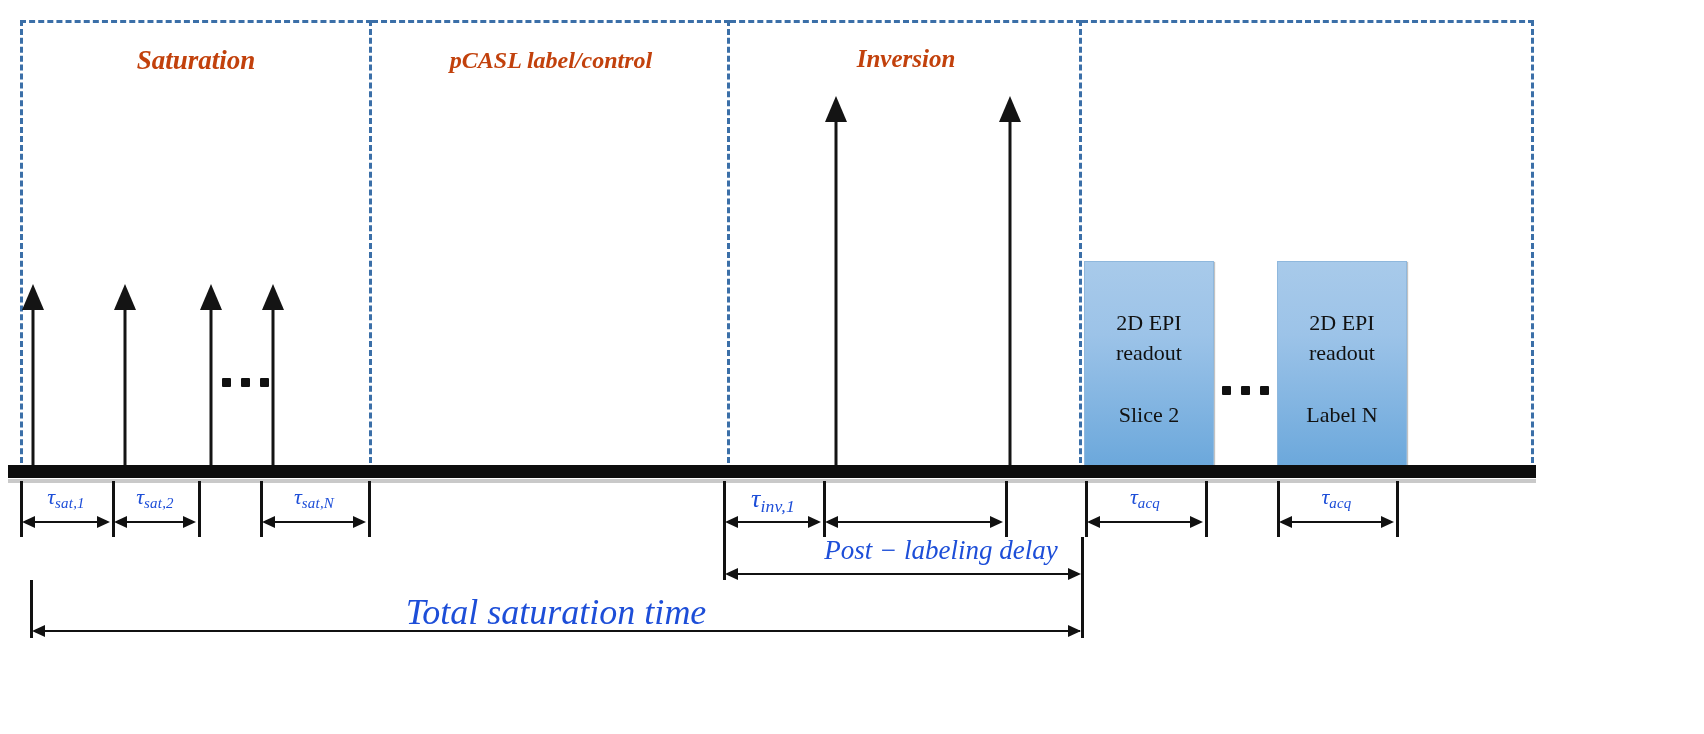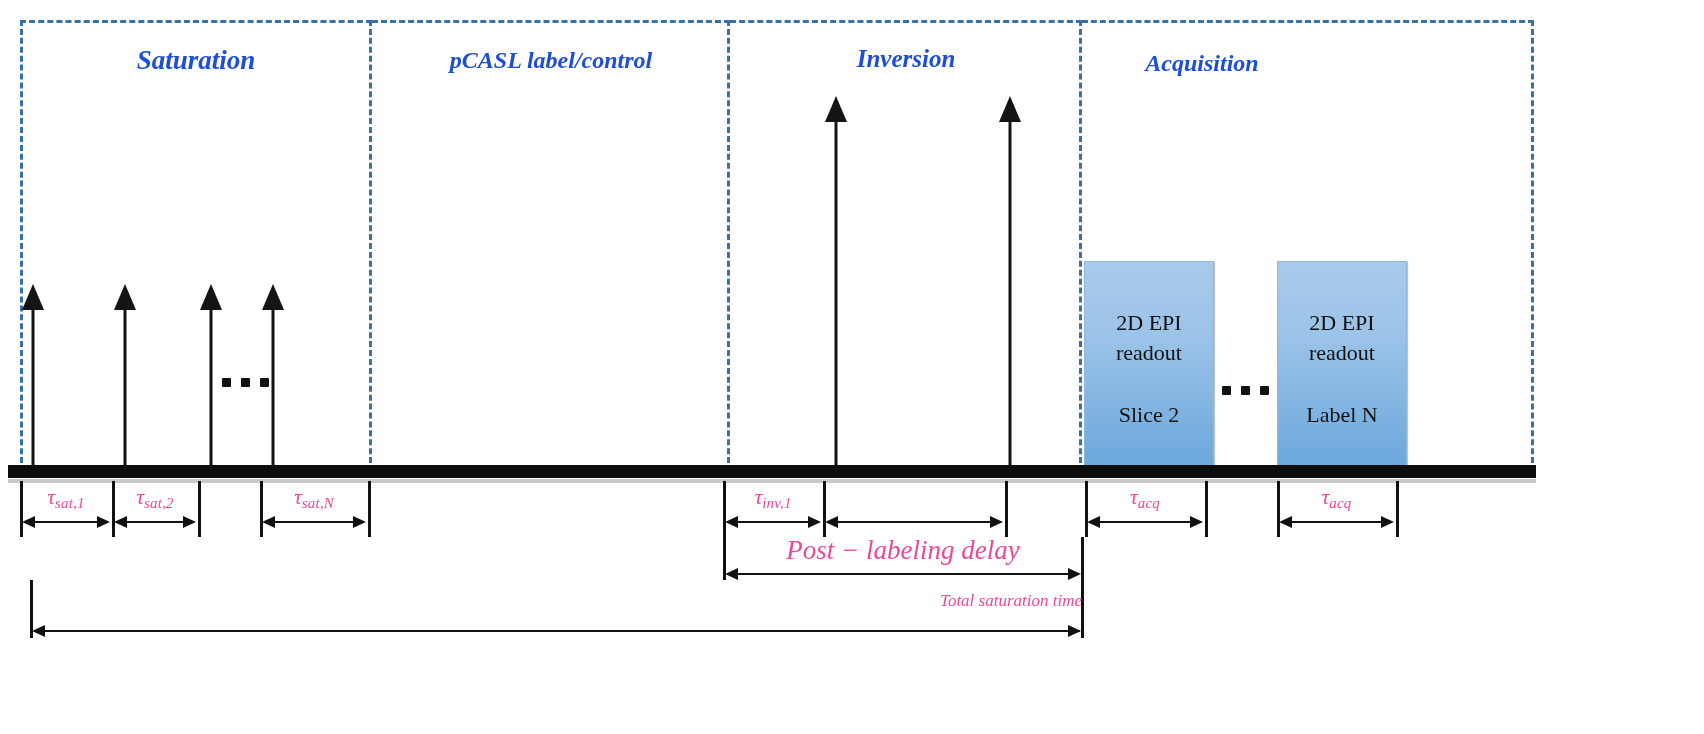--- a/index.html
+++ b/index.html
@@ -9,21 +9,21 @@
   #stage{position:absolute;left:0;top:0;width:1704px;height:734px;}
 
   
   .section-box{position:absolute;box-sizing:border-box;
       border:3px dashed #3b6fa8;}
   .section-box.nol{border-left:none;}
   .section-box.nob{border-bottom:none;}
 
   .section-title{position:absolute;text-align:center;
       font-family:"Liberation Serif",serif;
-      font-style:italic;font-weight:600;color:#1d4ed8;
+      font-style:italic;font-weight:600;color:#c2410c;
       white-space:nowrap;}
 
   
   .baseline{position:absolute;background:#0d0d0d;}
   .baseline-shadow{position:absolute;background:#c9c9c9;}
 
   
   .rf{position:absolute;}
   .rf .shaft{position:absolute;left:50%;transform:translateX(-50%);
       width:3px;background:#141414;bottom:0;}
@@ -48,40 +48,39 @@
   
   .tick{position:absolute;width:3px;background:#111;}
   .mline{position:absolute;height:2px;background:#111;}
   .mhead{position:absolute;width:0;height:0;}
   .mhead.l{border-top:6px solid transparent;border-bottom:6px solid transparent;
            border-right:13px solid #111;}
   .mhead.r{border-top:6px solid transparent;border-bottom:6px solid transparent;
            border-left:13px solid #111;}
 
   .mlabel{position:absolute;text-align:center;white-space:nowrap;
-      font-family:"Liberation Serif",serif;color:#ec4899;}
+      font-family:"Liberation Serif",serif;color:#1d4ed8;}
   .mlabel.tau{font-style:italic;}
   .mlabel .sub{font-size:.68em;vertical-align:-0.28em;font-style:italic;
       letter-spacing:.2px;}
   .mlabel.phrase{font-style:italic;font-weight:500;}
 </style>
 </head>
 <body>
 
 <div id="stage">
 
   <div class="section-box nob" style="left:20px;top:20px;width:352px;height:452px;"></div>
   <div class="section-box nob nol" style="left:372px;top:20px;width:358px;height:452px;"></div>
   <div class="section-box nob nol" style="left:730px;top:20px;width:352px;height:452px;"></div>
   <div class="section-box nob nol" style="left:1082px;top:20px;width:452px;height:452px;"></div>
 
   <div class="section-title" style="left:20px;top:45px;width:352px;font-size:27px;">Saturation</div>
   <div class="section-title" style="left:372px;top:47px;width:358px;font-size:24px;">pCASL label/control</div>
   <div class="section-title" style="left:730px;top:45px;width:352px;font-size:25px;">Inversion</div>
-  <div class="section-title" style="left:1082px;top:50px;width:240px;font-size:24px;">Acquisition</div>
 
   <div class="rf" style="left:20px;top:284px;width:26px;height:186px;">
     <div class="head"></div>
     <div class="shaft" style="height:168px;"></div>
   </div>
   <div class="rf" style="left:112px;top:284px;width:26px;height:186px;">
     <div class="head"></div>
     <div class="shaft" style="height:168px;"></div>
   </div>
   <div class="rf" style="left:198px;top:284px;width:26px;height:186px;">
@@ -159,21 +158,21 @@
   <div class="mhead l" style="left:114px;top:516px;"></div>
   <div class="mhead r" style="left:183px;top:516px;"></div>
 
   <div class="mlabel tau" style="left:260px;top:484px;width:108px;font-size:22px;">
     <span>τ</span><span class="sub">sat,N</span>
   </div>
   <div class="mline" style="left:264px;top:521px;width:100px;"></div>
   <div class="mhead l" style="left:262px;top:516px;"></div>
   <div class="mhead r" style="left:353px;top:516px;"></div>
 
-  <div class="mlabel tau" style="left:723px;top:484px;width:100px;font-size:22px;text-align:center;">
+  <div class="mlabel tau" style="left:723px;top:484px;width:100px;font-size:26px;text-align:center;">
     <span>τ</span><span class="sub">inv,1</span>
   </div>
   <div class="mline" style="left:727px;top:521px;width:92px;"></div>
   <div class="mhead l" style="left:725px;top:516px;"></div>
   <div class="mhead r" style="left:808px;top:516px;"></div>
 
   <div class="mline" style="left:827px;top:521px;width:174px;"></div>
   <div class="mhead l" style="left:825px;top:516px;"></div>
   <div class="mhead r" style="left:990px;top:516px;"></div>
 
@@ -187,26 +186,26 @@
   <div class="mlabel tau" style="left:1277px;top:484px;width:119px;font-size:22px;">
     <span>τ</span><span class="sub">acq</span>
   </div>
   <div class="mline" style="left:1281px;top:521px;width:111px;"></div>
   <div class="mhead l" style="left:1279px;top:516px;"></div>
   <div class="mhead r" style="left:1381px;top:516px;"></div>
 
   <div class="tick" style="left:723px;top:537px;height:43px;"></div>
   <div class="tick" style="left:1081px;top:537px;height:43px;"></div>
 
-  <div class="mlabel phrase" style="left:723px;top:535px;width:360px;font-size:27px;">Post − labeling delay</div>
+  <div class="mlabel phrase" style="left:723px;top:535px;width:360px;font-size:27px;padding-left:38px;">Post − labeling delay</div>
   <div class="mline" style="left:727px;top:573px;width:352px;"></div>
   <div class="mhead l" style="left:725px;top:568px;"></div>
   <div class="mhead r" style="left:1068px;top:568px;"></div>
 
   <div class="tick" style="left:30px;top:580px;height:58px;"></div>
   <div class="tick" style="left:1081px;top:580px;height:58px;"></div>
 
-  <div class="mlabel phrase" style="left:30px;top:591px;width:1052px;font-size:17px;text-align:right;">Total saturation time</div>
+  <div class="mlabel phrase" style="left:30px;top:591px;width:1052px;font-size:36px;">Total saturation time</div>
   <div class="mline" style="left:34px;top:630px;width:1046px;"></div>
   <div class="mhead l" style="left:32px;top:625px;"></div>
   <div class="mhead r" style="left:1068px;top:625px;"></div>
 
 </div>
 
 </body></html>

